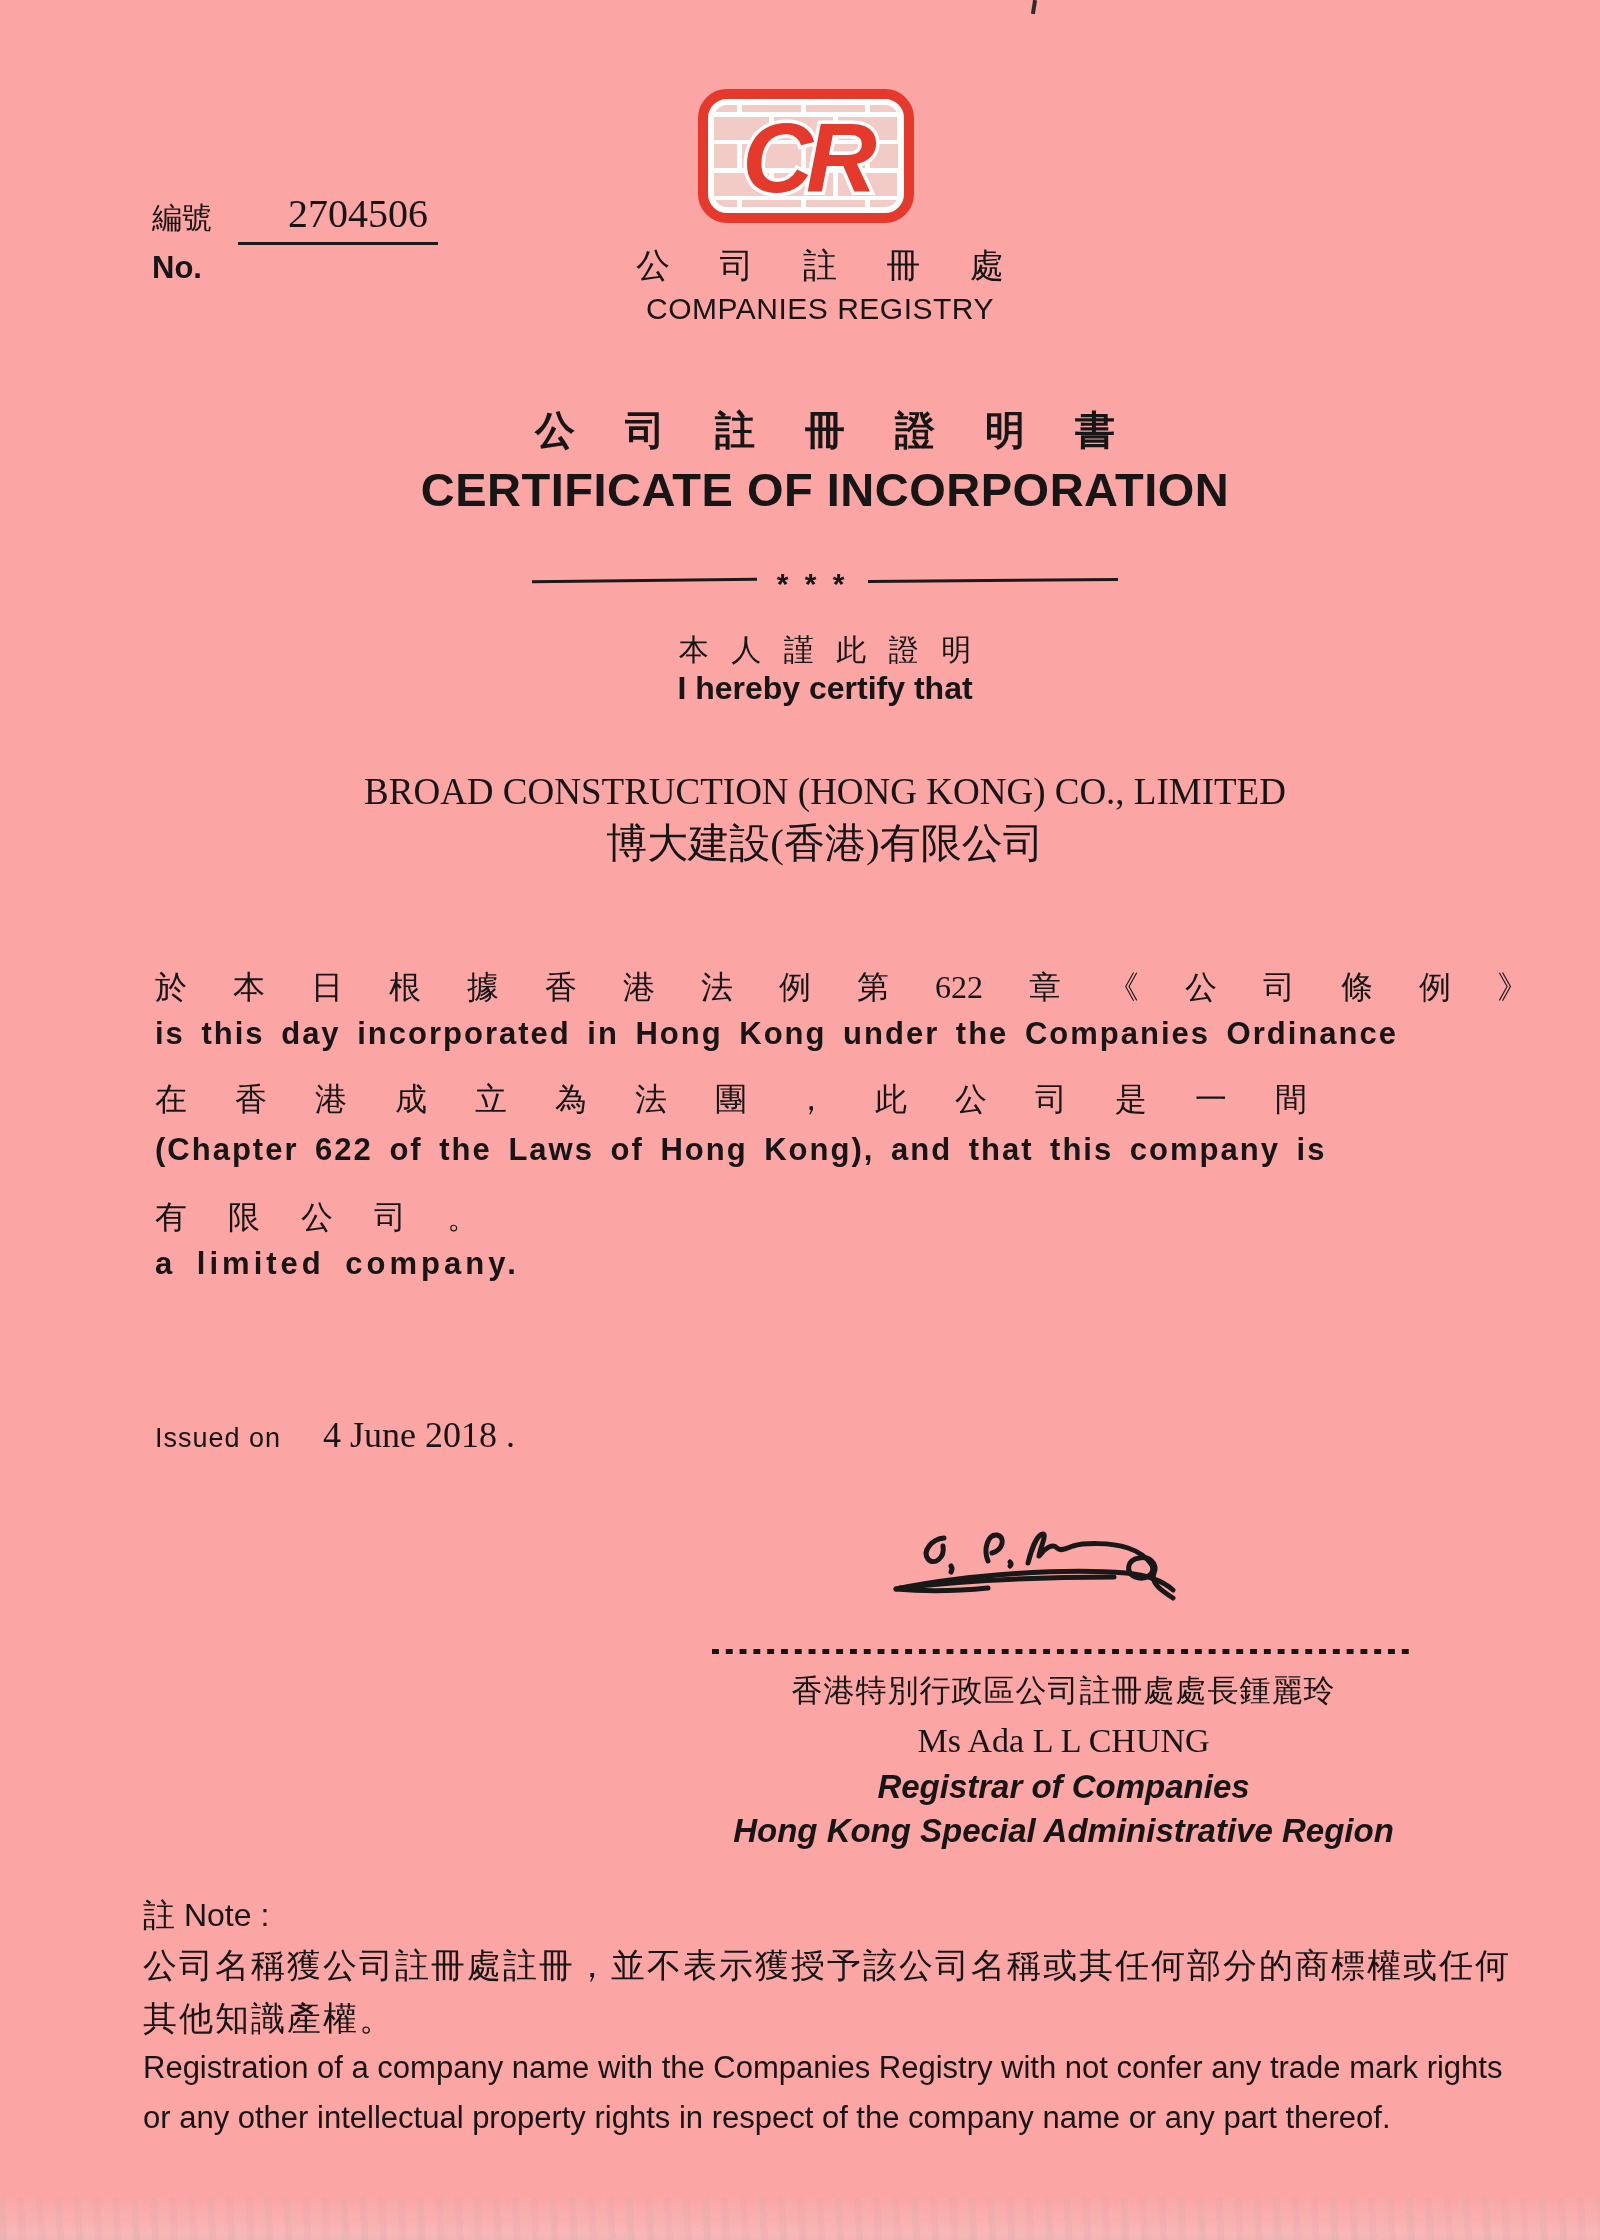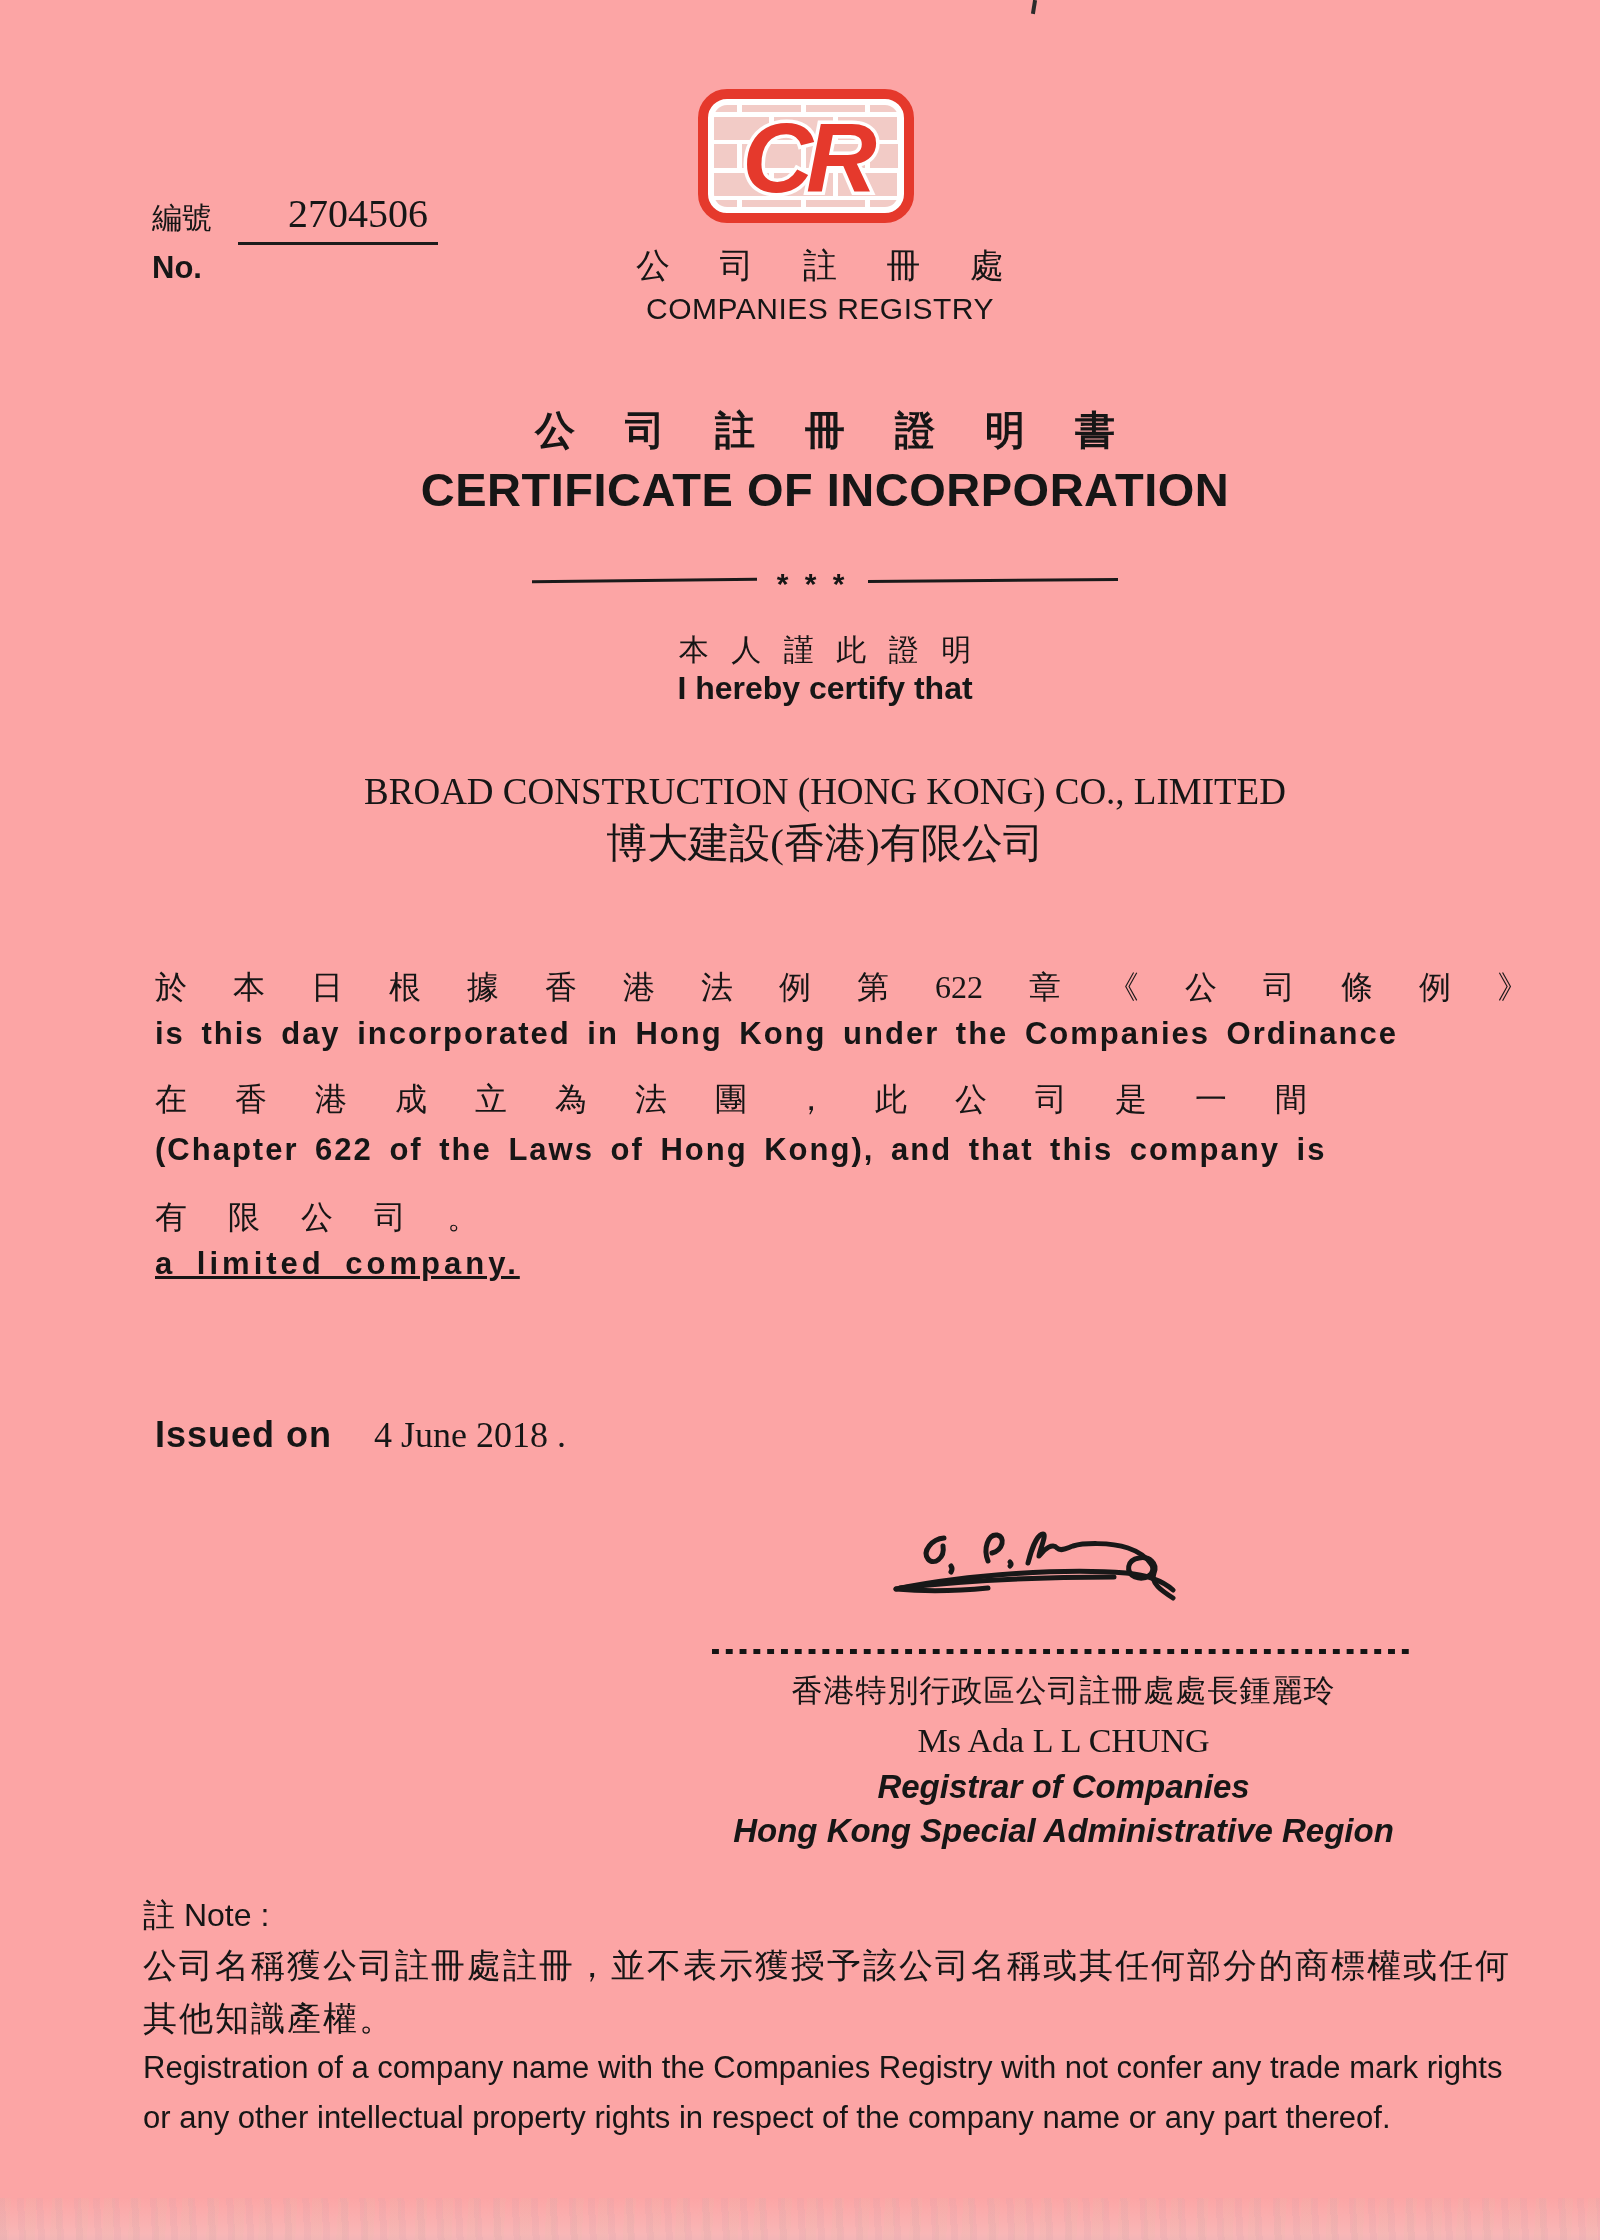--- a/index.html
+++ b/index.html
@@ -44,25 +44,25 @@
   .company-zh { top:816px; font-size:41px; font-family:"Liberation Serif", serif; }
 
   
   .p-zh { left:155px; font-size:32px; font-family:"Liberation Serif", serif; white-space:nowrap; }
   .p-en { left:155px; font-size:31px; font-weight:bold; letter-spacing:2px; word-spacing:6px; white-space:nowrap; }
   .p1-zh { top:966px;  word-spacing:38px; }
   .p1-en { top:1016px; }
   .p2-zh { top:1078px; word-spacing:40px; }
   .p2-en { top:1132px; }
   .p3-zh { top:1196px; word-spacing:33px; }
-  .p3-en { top:1246px; letter-spacing:4px; word-spacing:8px;text-decoration:underline; }
+  .p3-en { top:1246px; letter-spacing:4px; word-spacing:8px; }
 
   .issue-zh { left:143px; top:1352px; font-size:32px; word-spacing:26px; font-family:"Liberation Serif", serif; white-space:nowrap; }
   .issue-en { left:155px; top:1414px; display:flex; gap:42px; align-items:baseline; }
-  .issue-label { font-size:36px; font-weight:bold; letter-spacing:1px; }
+  .issue-label { font-size:27px; font-weight:normal; letter-spacing:1px; }
   .issue-date  { font-size:36px; font-family:"Liberation Serif", serif; }
 
   
   .sig-svg { left:868px; top:1522px; }
   .dotted  { left:712px; top:1648px; width:703px; height:7px;
              background:repeating-linear-gradient(90deg,#151515 0 6.5px, transparent 6.5px 13.8px);
              background-size:13.8px 7px; background-position:0 1px; background-repeat:repeat-x;
              height:6px; }
   .signoff { left:712px; width:703px; text-align:center; }
   .so-zh     { top:1670px; font-size:31px; font-family:"Liberation Serif", serif; letter-spacing:1px; }

